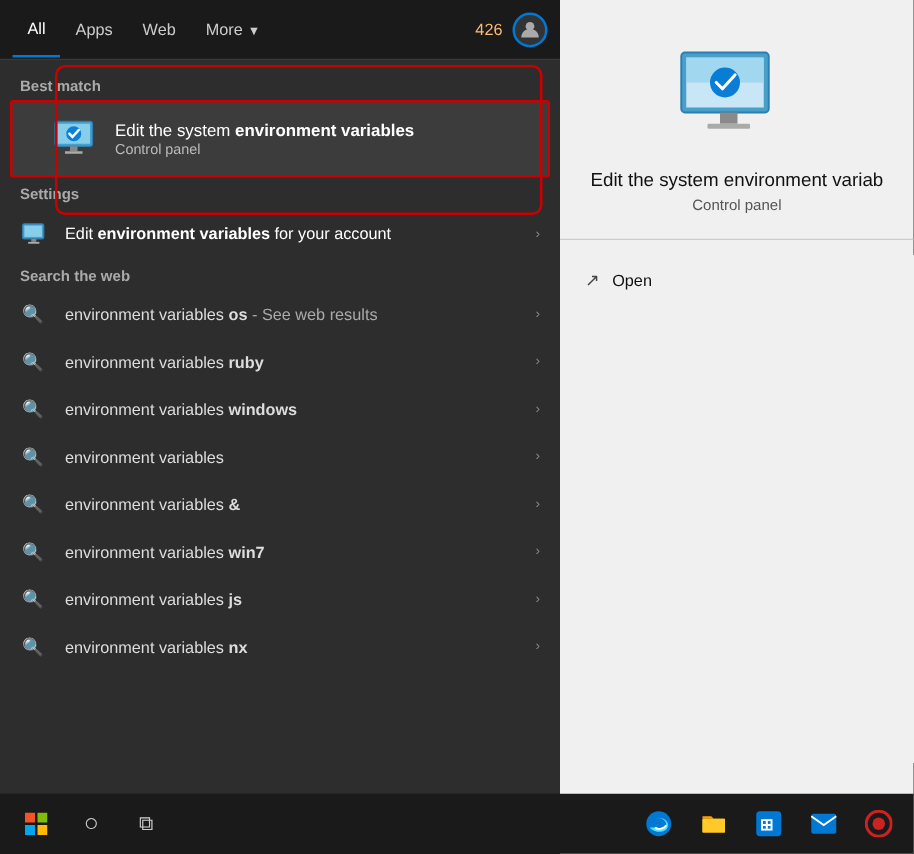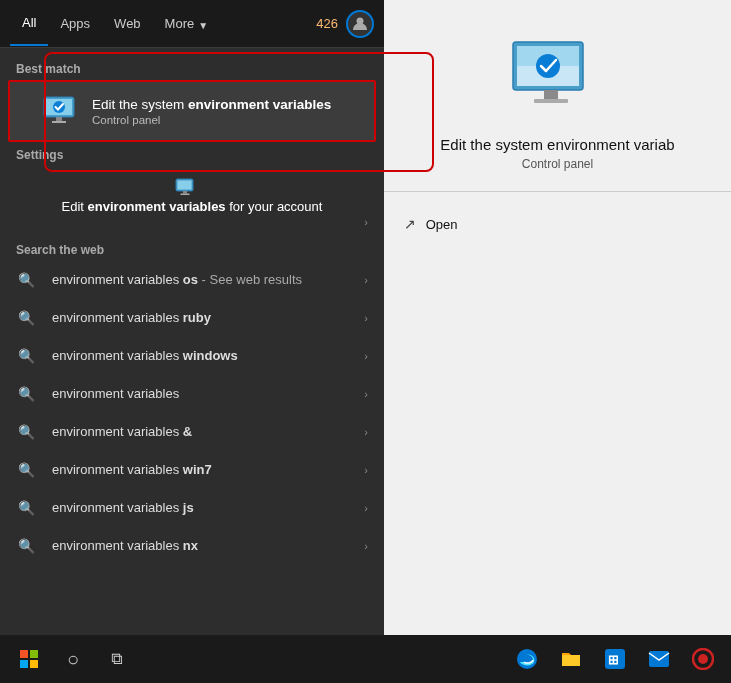--- a/index.html
+++ b/index.html
@@ -15,21 +15,21 @@
     
     .search-panel {
       display: flex;
       width: 731px;
       height: 683px;
       background: #1a1a1a;
     }
 
     
     .left-panel {
-      width: 384px;
+      width: 448px;
       height: 100%;
       background: #2d2d2d;
       display: flex;
       flex-direction: column;
     }
 
     
     .nav-tabs {
       display: flex;
       align-items: center;
@@ -143,21 +143,20 @@
       margin-top: 1px;
     }
 
     
     .settings-item {
       display: flex;
       align-items: center;
       padding: 9px 16px;
       cursor: pointer;
       position: relative;
-      flex-direction: column;
     }
 
     .settings-item .item-icon-small {
       width: 24px;
       height: 24px;
       margin-right: 12px;
       flex-shrink: 0;
       display: flex;
       align-items: center;
       justify-content: center;

